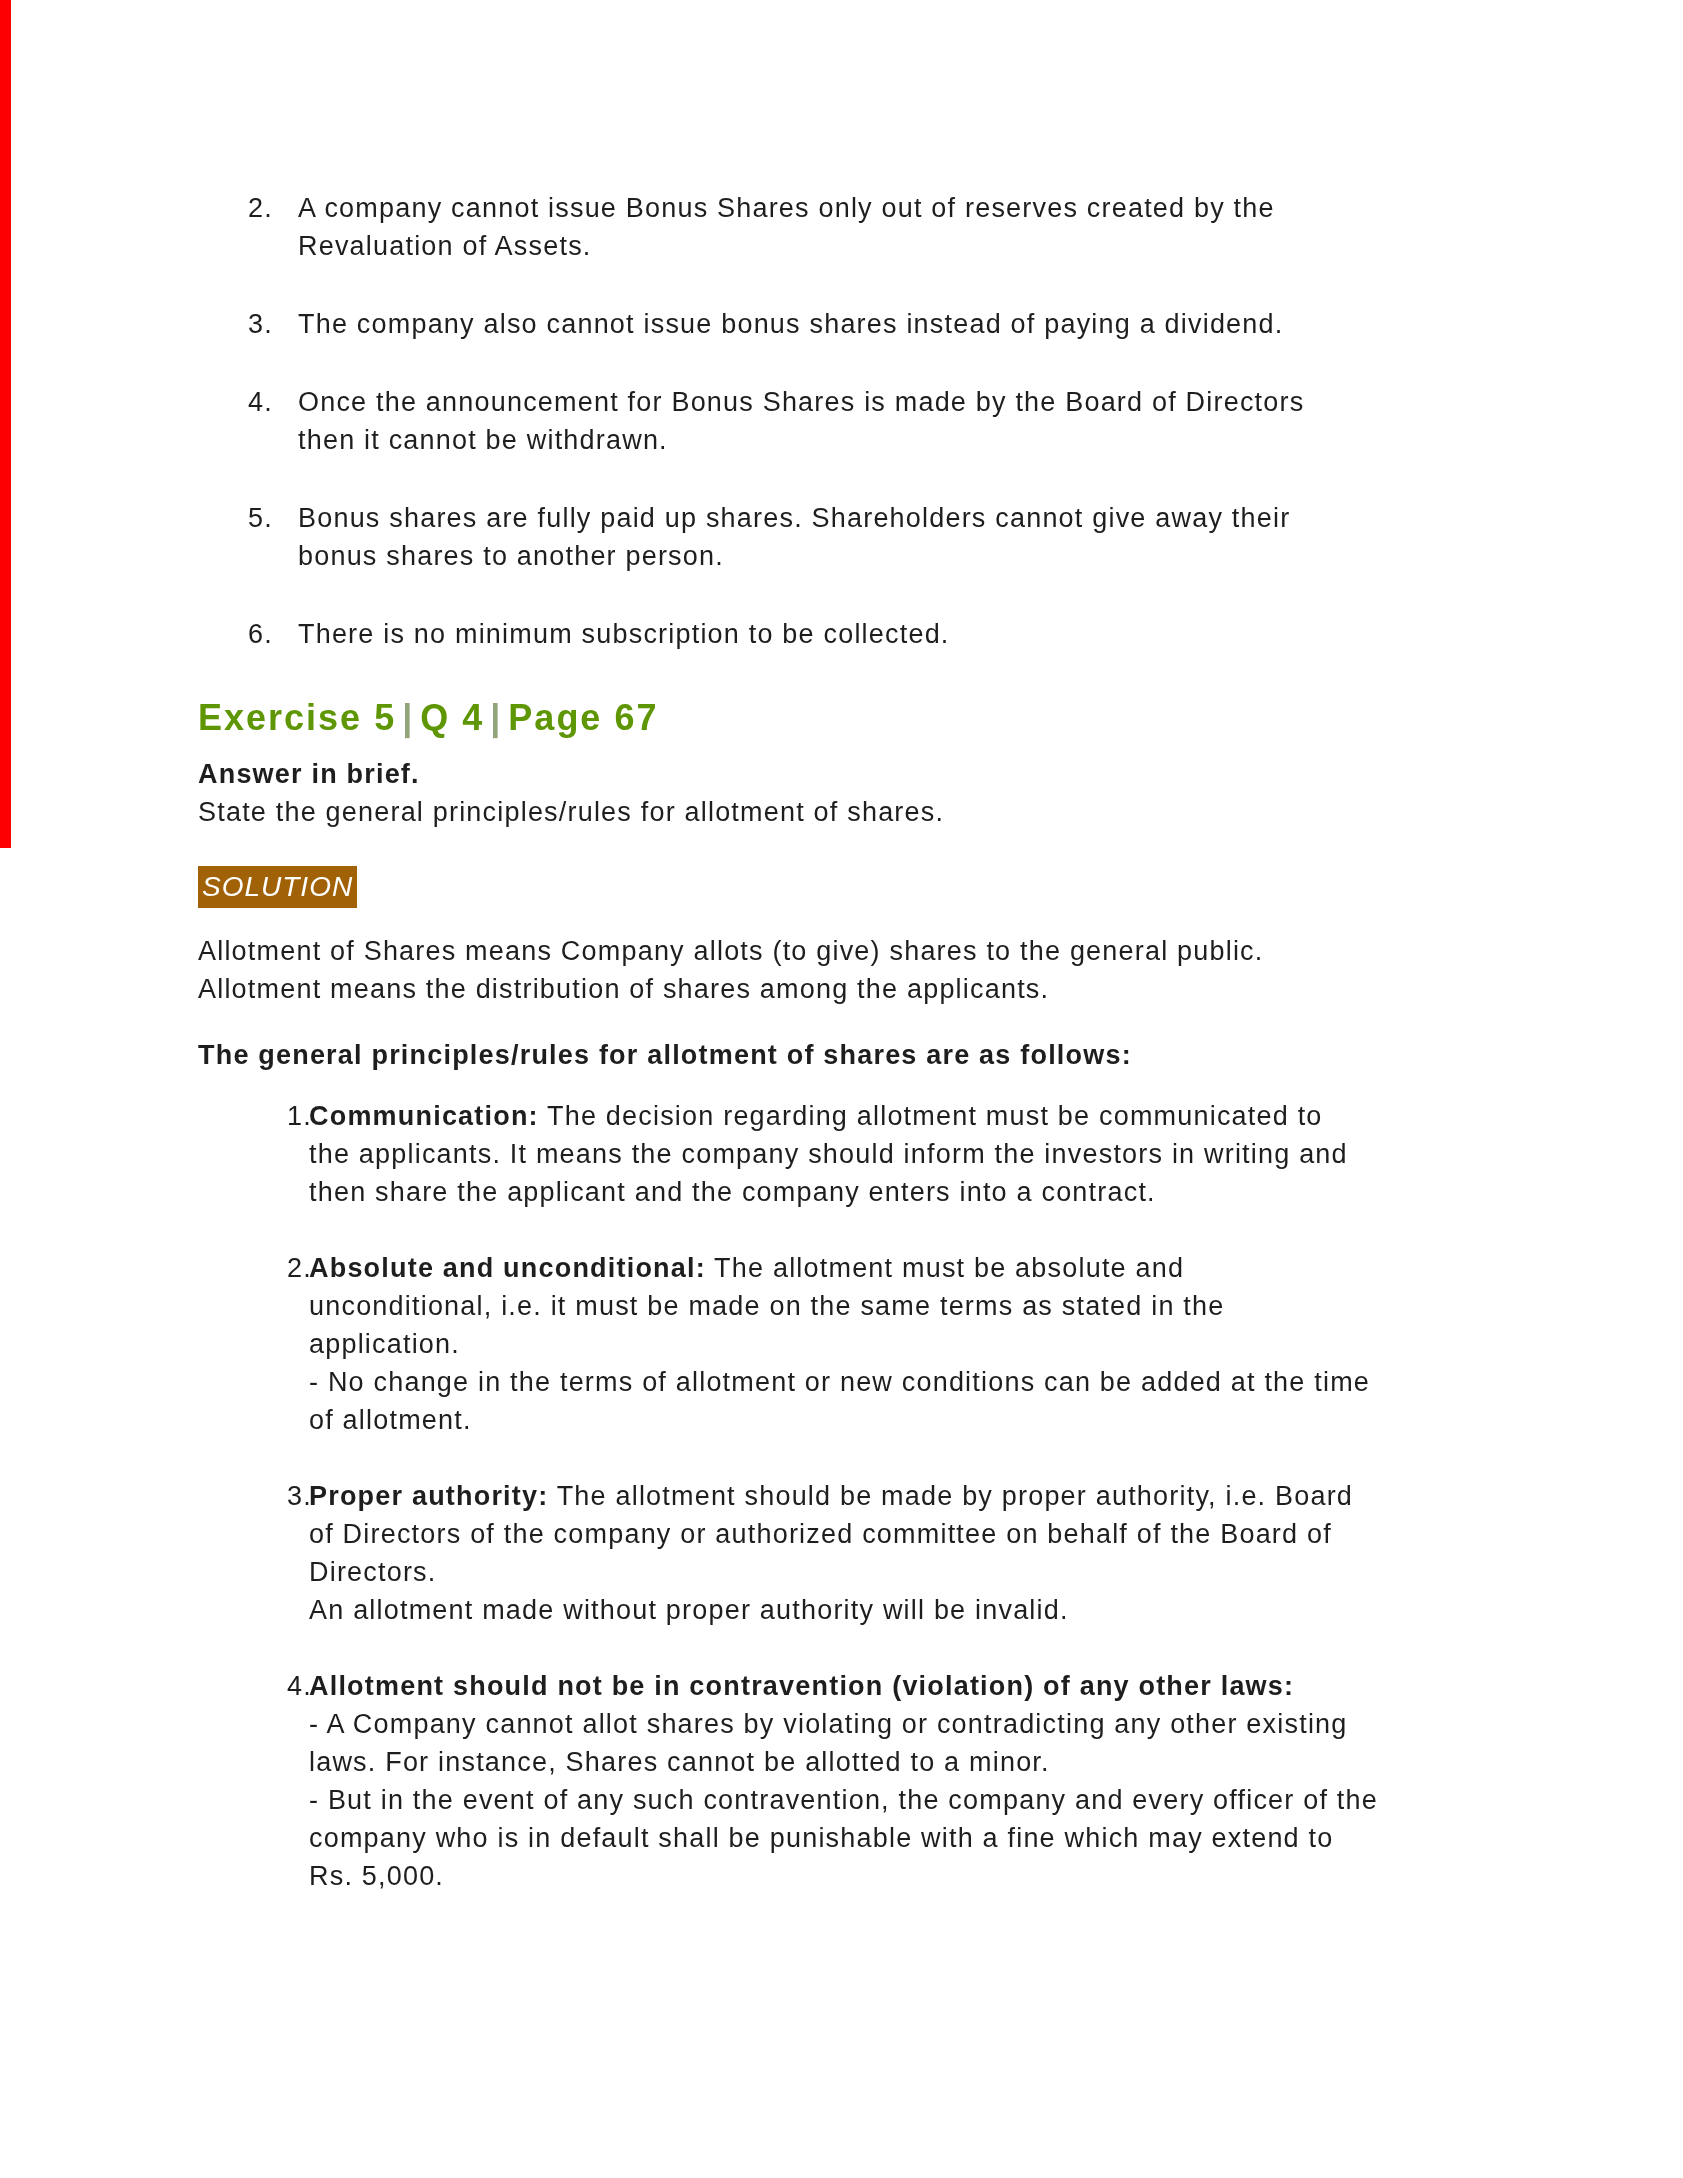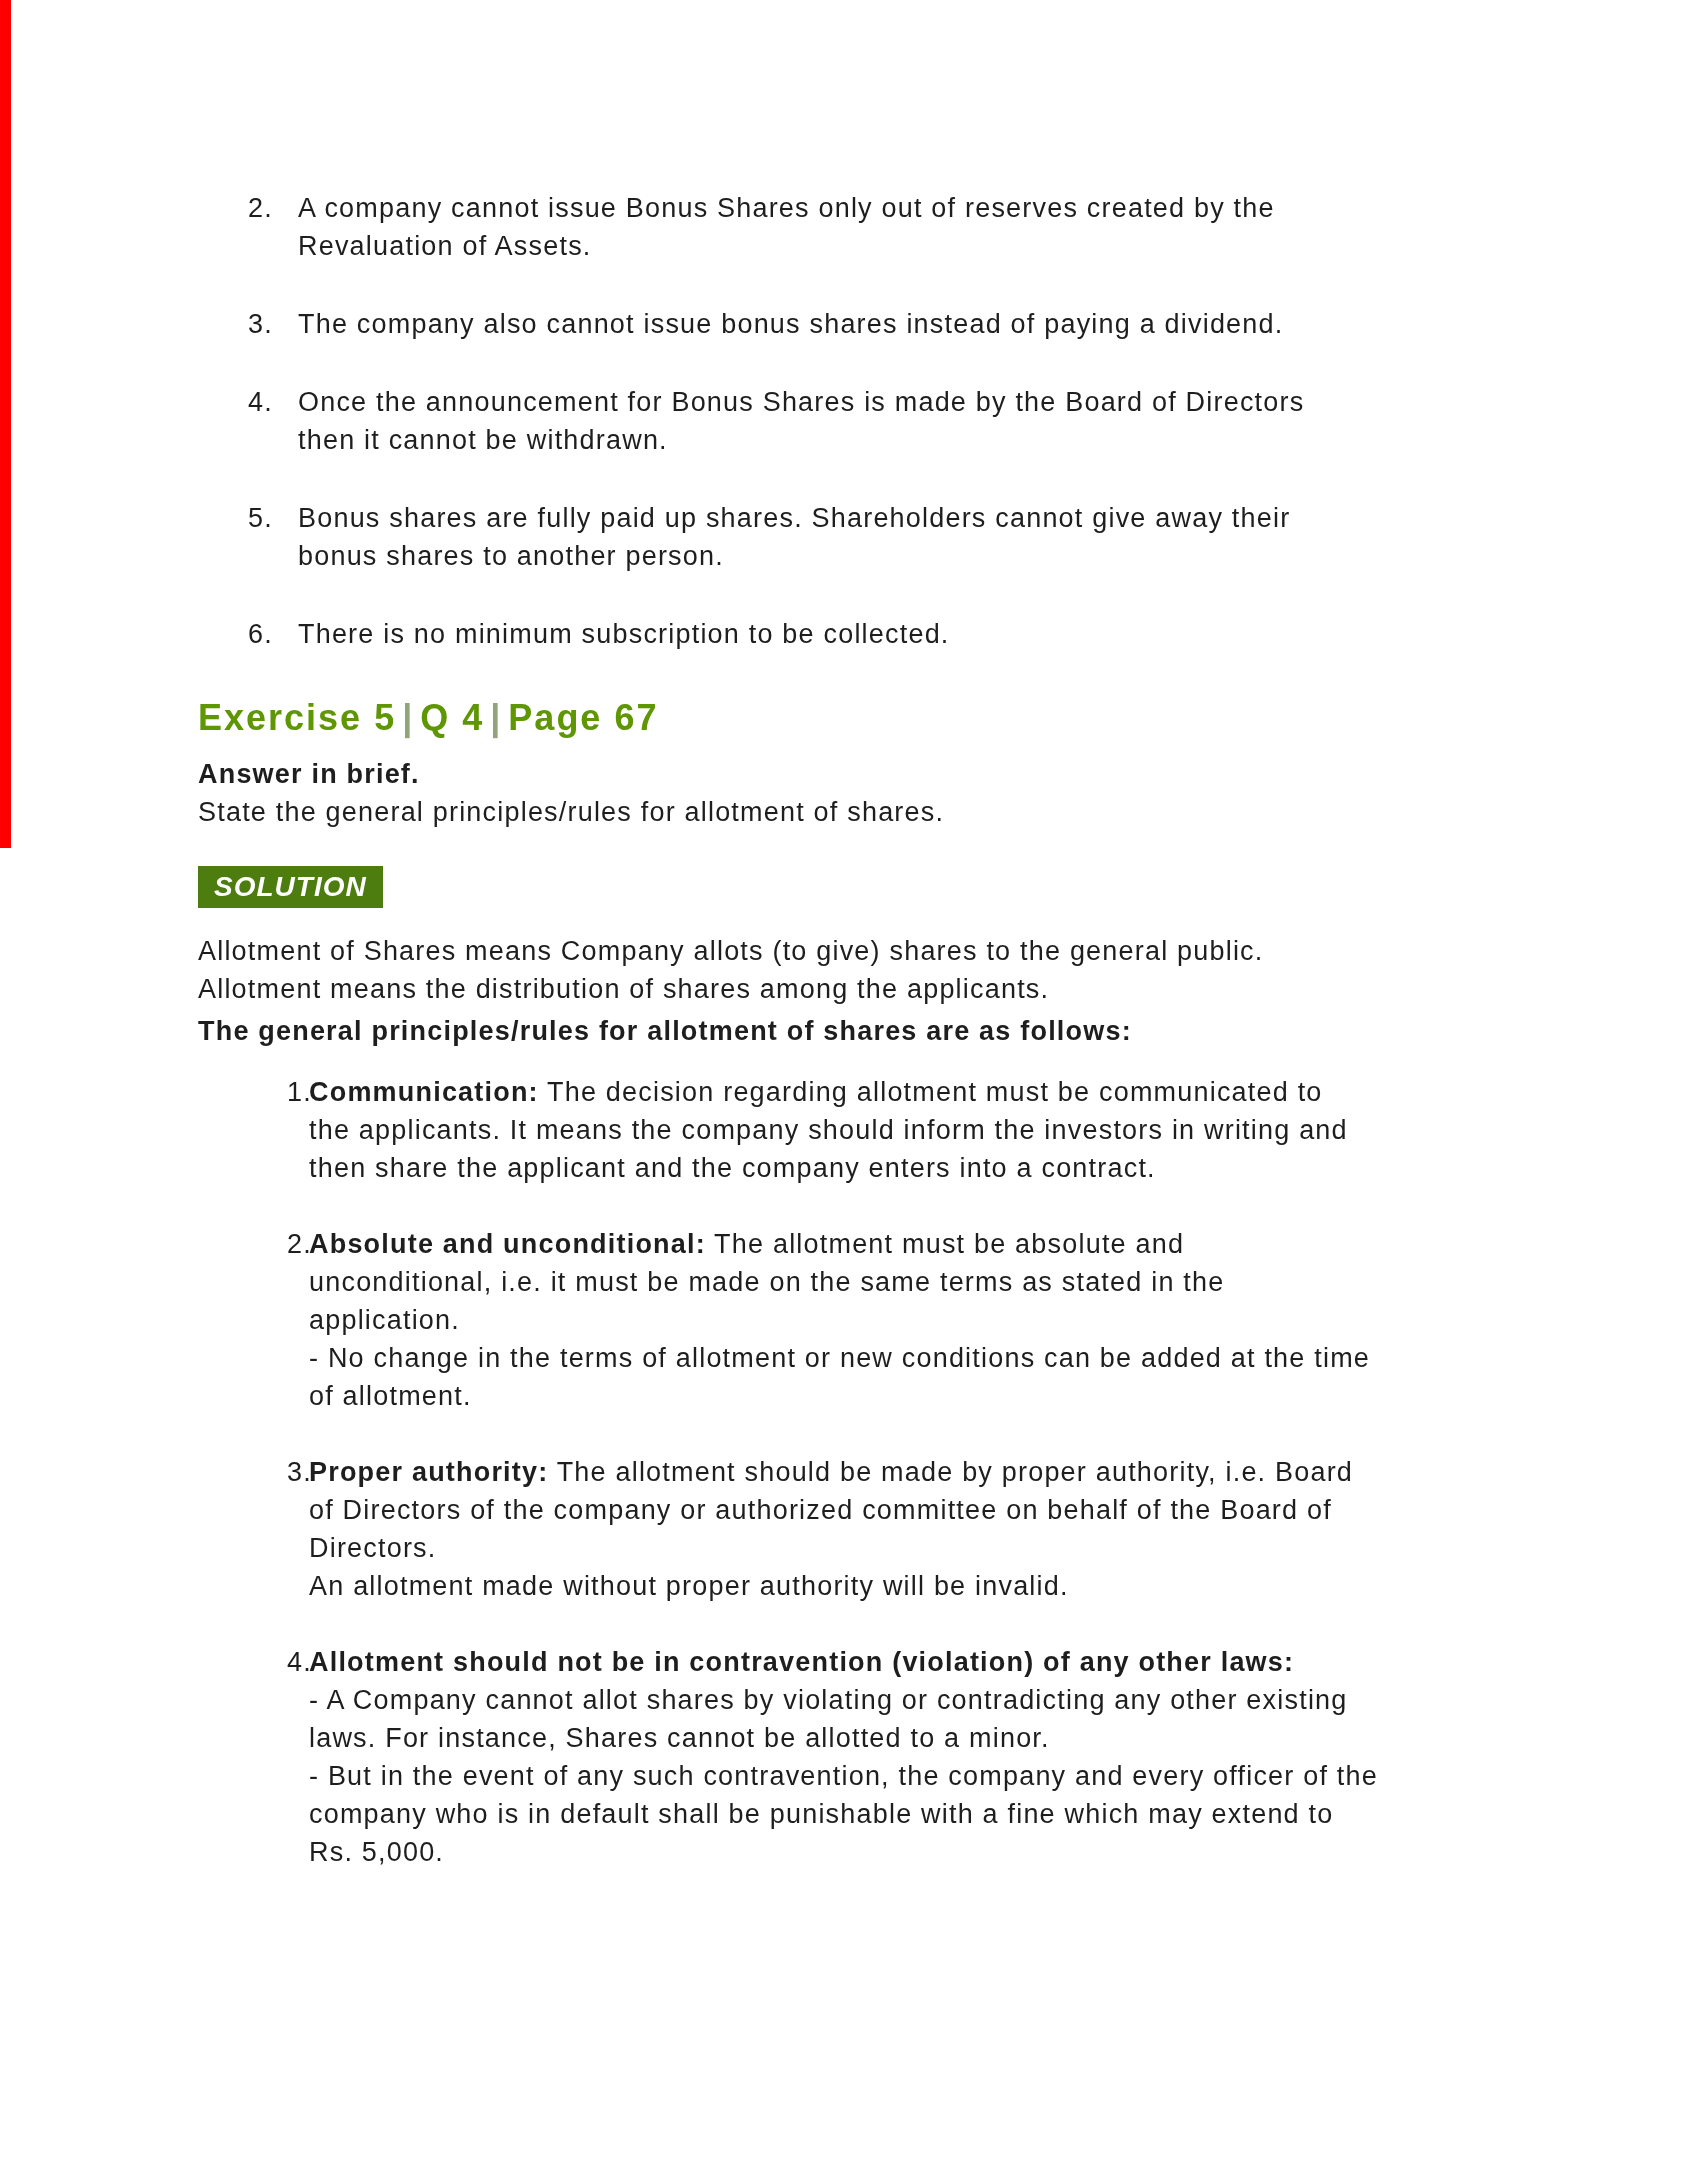--- a/index.html
+++ b/index.html
@@ -20,26 +20,26 @@
   .txt{white-space:pre-line;flex:1;}
   .b{font-weight:700;}
   .exercise{
     margin-top:45px;font-size:36px;line-height:40px;font-weight:700;
     color:#5e9604;letter-spacing:2px;cursor:pointer;
   }
   .exercise .sep{color:#93a47c;padding:0 6px;}
   .qblock{margin-top:17px;}
   .solution-wrap{margin-top:35px;}
   .solution{
-    display:inline-block;background:#4d7c0f;color:#ffffff;
-    font-style:italic;font-weight:700;font-size:28px;line-height:42px;
-    padding:0 16px;letter-spacing:1px;
+    display:inline-block;background:#a16207;color:#ffffff;
+    font-style:italic;font-weight:400;font-size:28px;line-height:42px;
+    padding:0 4px;letter-spacing:1px;
   }
   .intro{margin-top:24px;white-space:pre-line;}
-  .principles-heading{margin-top:4px;font-weight:700;}
+  .principles-heading{margin-top:28px;font-weight:700;}
   .b-item{display:flex;margin-bottom:38px;}
 </style>
 </head>
 <body>
 
 <div class="red-bar"></div>
 
 <div class="page">
 
   <ol class="top">

